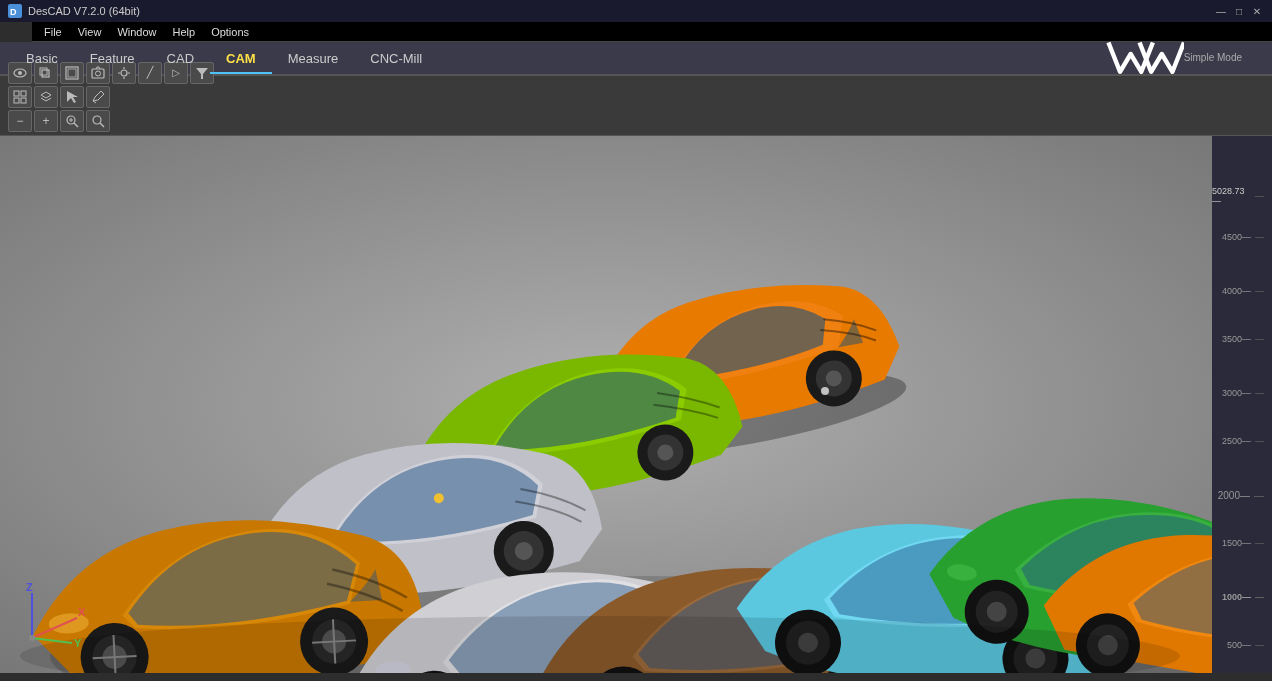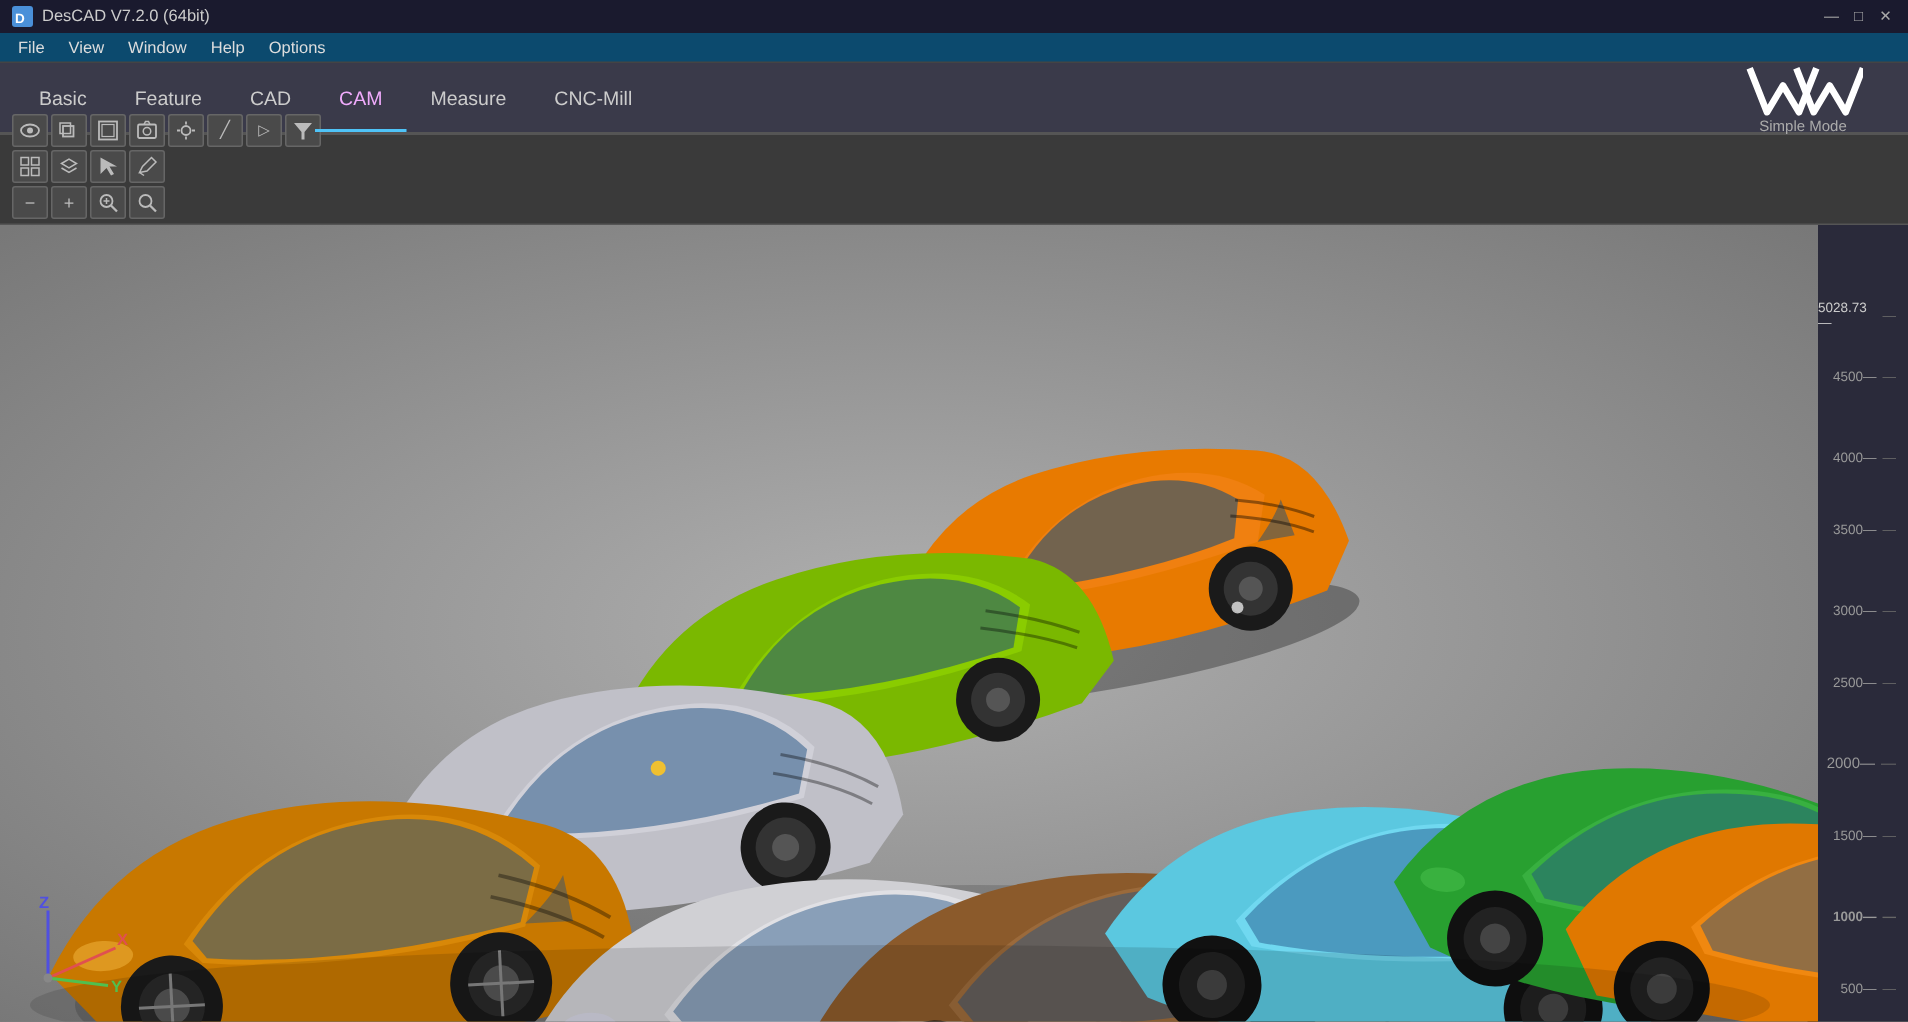--- a/index.html
+++ b/index.html
@@ -42,74 +42,75 @@
       font-size: 10px;
       color: #aaa;
       cursor: pointer;
       border: none;
       background: none;
     }
 
     
     #menu-bar {
       height: 20px;
-      background: #0c4a6e;
+      background: #000000;
       display: flex;
       align-items: center;
       padding: 0 4px;
       font-size: 11px;
       color: #ddd;
       border-bottom: 1px solid #444;
+      margin-left: 32px;
     }
     .menu-item {
       padding: 2px 8px;
       cursor: pointer;
       height: 100%;
       display: flex;
       align-items: center;
     }
 
     
     #nav-bar {
-      height: 48px;
+      height: 34px;
       background: #3a3a4a;
       display: flex;
       align-items: center;
       padding: 0 10px;
       border-bottom: 2px solid #555;
     }
     .nav-tab {
       padding: 8px 16px;
       font-size: 13px;
       color: #ccc;
       cursor: pointer;
       height: 100%;
       display: flex;
       align-items: center;
       position: relative;
     }
     .nav-tab.active {
-      color: #f0abfc;
-      font-weight: normal;
+      color: #fde047;
+      font-weight: bold;
     }
     .nav-tab.active::after {
       content: '';
       position: absolute;
       bottom: 0;
       left: 0;
       right: 0;
       height: 2px;
       background: #4fc3f7;
     }
 
     
     #logo-area {
       margin-left: auto;
       display: flex;
-      flex-direction: column;
+      flex-direction: row;
       align-items: center;
       padding-right: 20px;
     }
     #logo-svg {
       width: 80px;
       height: 40px;
     }
     #simple-mode-label {
       font-size: 10px;
       color: #aaa;

